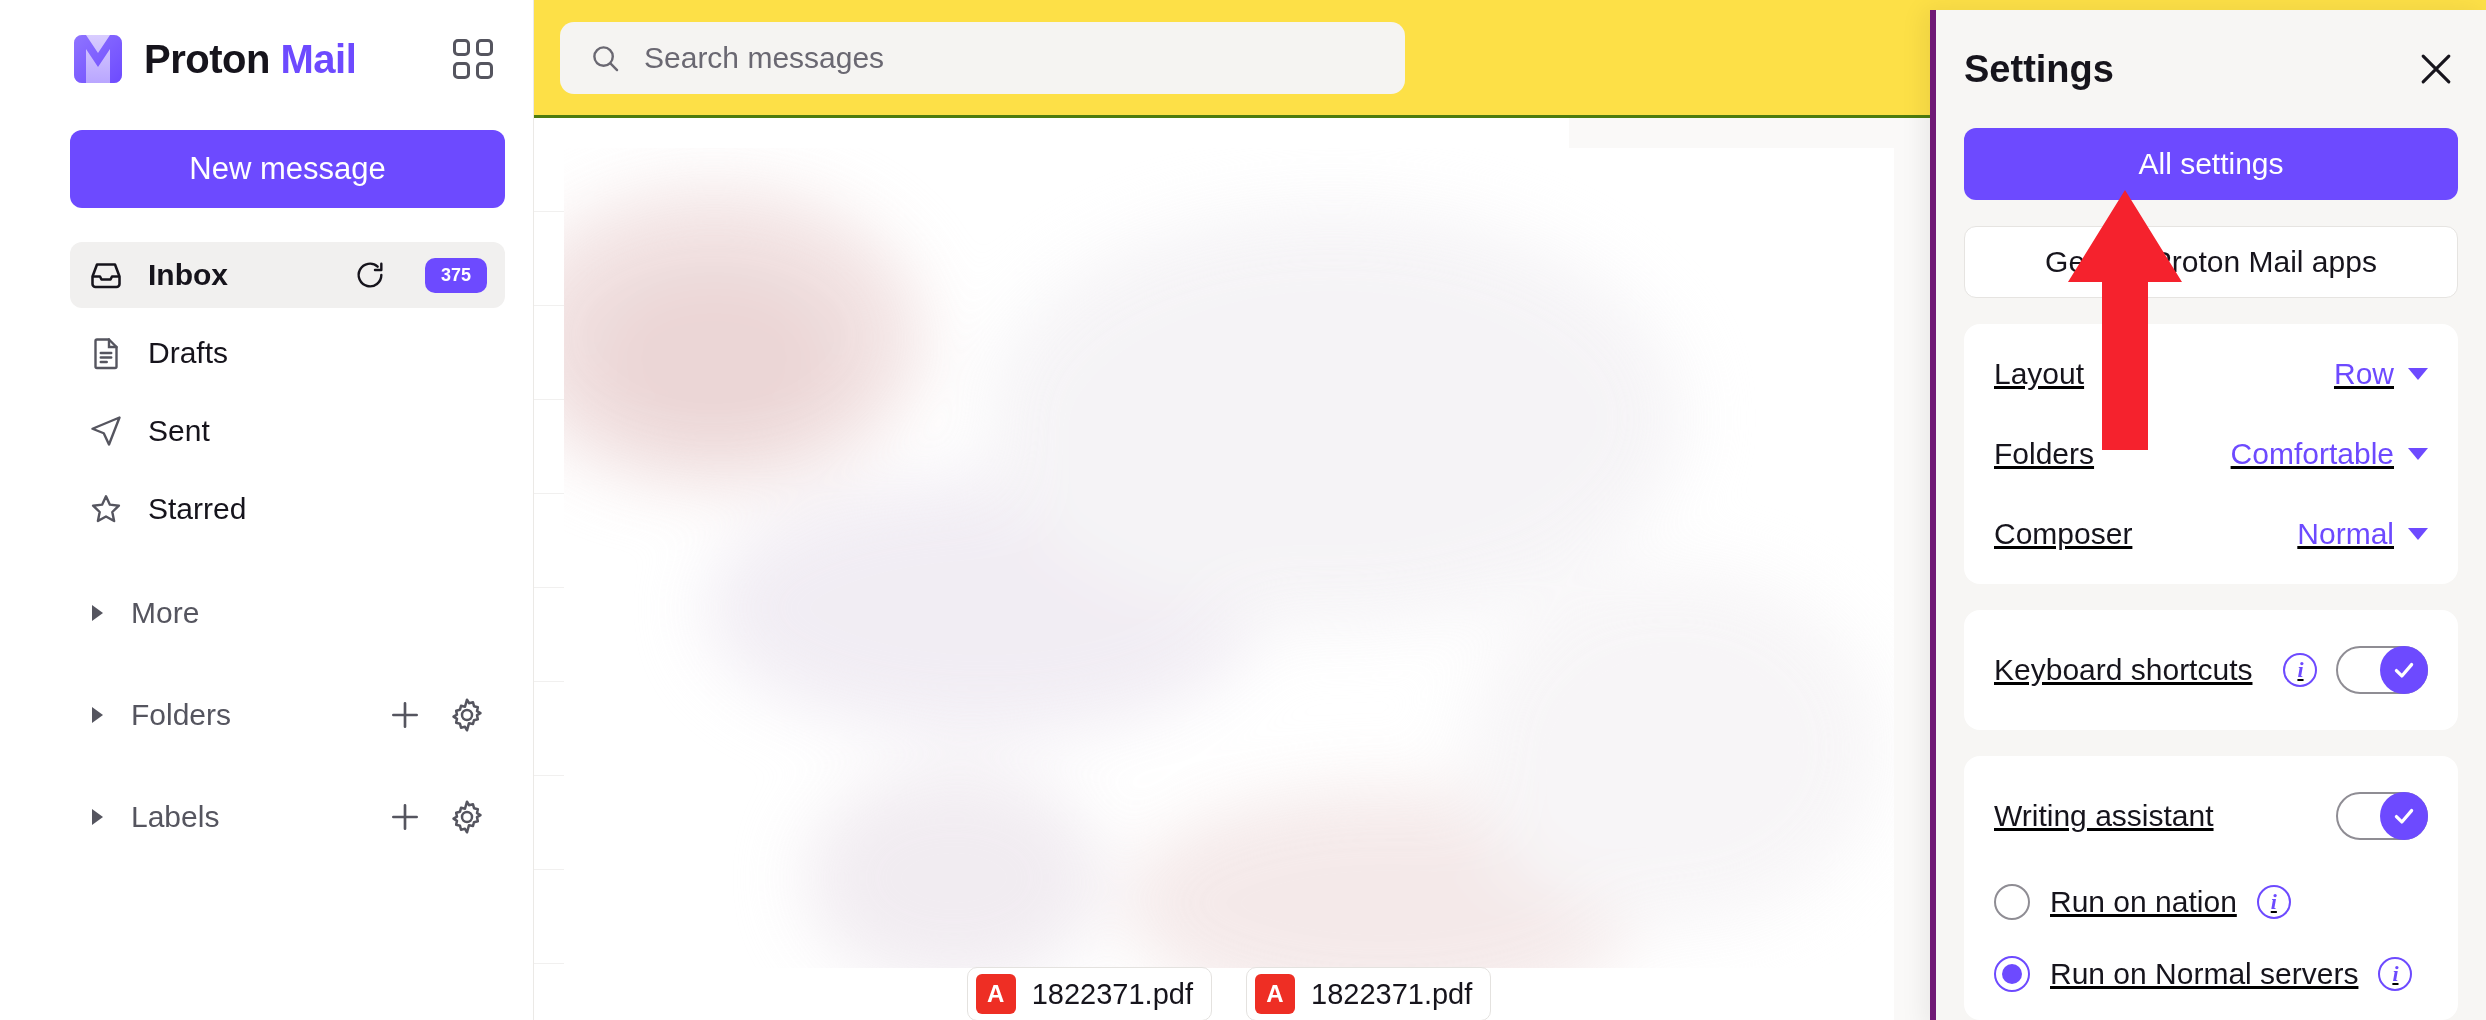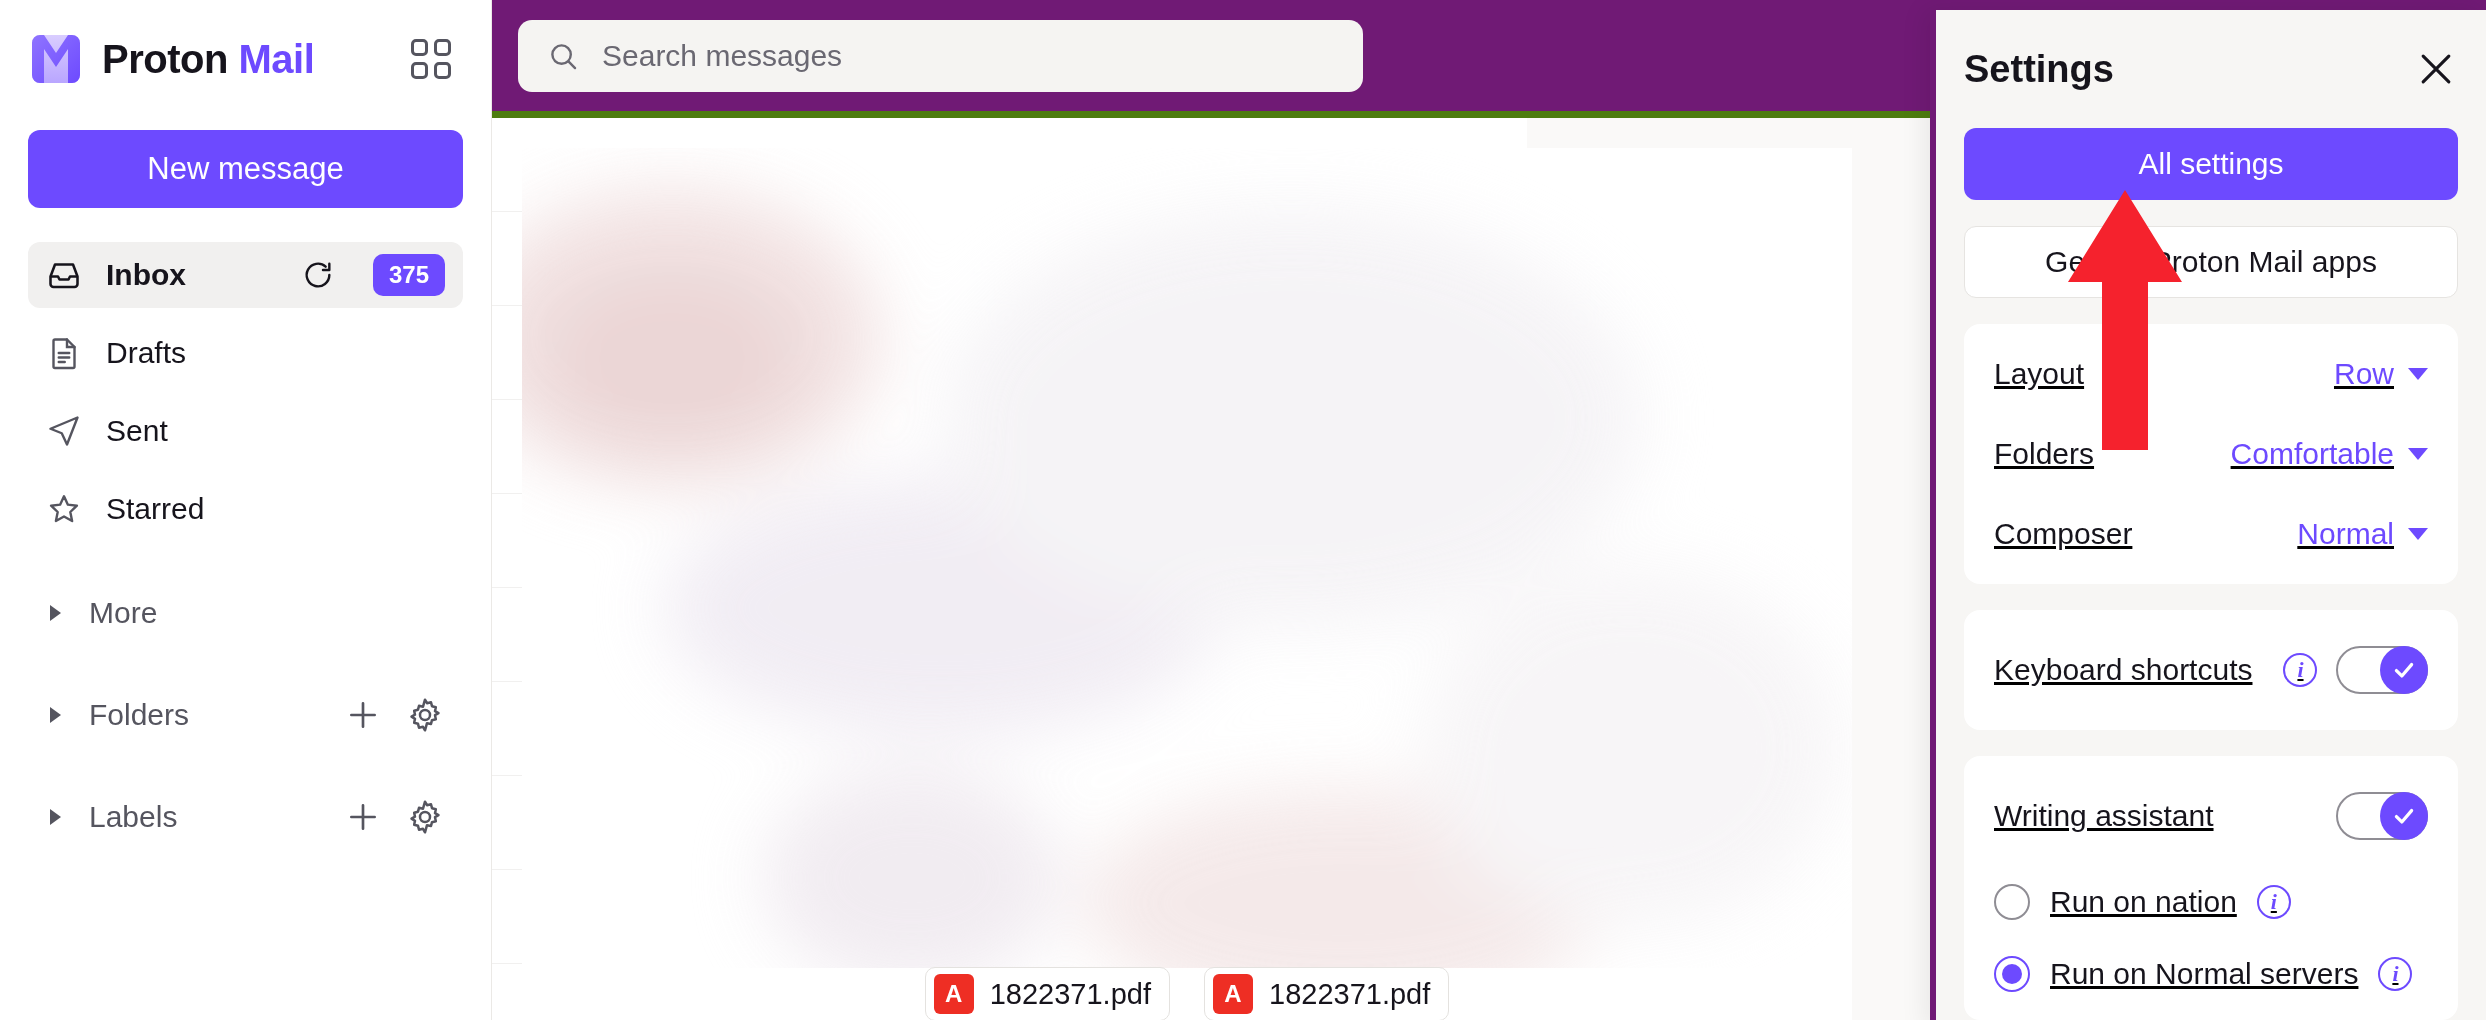--- a/index.html
+++ b/index.html
@@ -12,20 +12,21 @@
   .app { position: relative; width: 2486px; height: 1020px; display: flex; }
 
   
   .sidebar {
     width: 492px; height: 1020px;
     background: #ffffff;
     border-right: 1px solid #ebe9e6;
     flex: 0 0 492px;
     padding: 0 28px;
     position: relative;
+    margin-left: 42px;
   }
   .brand-row {
     height: 118px;
     display: flex; align-items: center; justify-content: space-between;
     padding: 0 6px 0 0;
   }
   .brand { display: flex; align-items: center; gap: 18px; }
   .brand-logo { width: 56px; height: 56px; flex: 0 0 56px; }
   .brand-text { font-size: 40px; font-weight: 700; letter-spacing: -0.5px; }
   .brand-text .b1 { color: #16141c; }
@@ -62,21 +63,21 @@
     margin-bottom: 12px;
     position: relative;
   }
   .nav-item.active { background: #f1f0ef; font-weight: 700; }
   .nav-item .nav-label { flex: 1; }
   .nav-icon { width: 36px; height: 36px; flex: 0 0 36px; display:block; }
   .refresh-icon { width: 34px; height: 34px; flex: 0 0 34px; cursor: pointer; }
   .badge {
     background: #6d4aff; color: #fff;
     border-radius: 10px;
-    font-size: 24px; font-weight: 700;
+    font-size: 18px; font-weight: 700;
     padding: 7px 16px;
     margin-left: 14px;
   }
 
   .nav-group {
     height: 66px;
     display: flex; align-items: center;
     gap: 22px;
     padding: 0 18px;
     border-radius: 12px;
@@ -96,23 +97,23 @@
 
   .spacer-lg { height: 36px; }
   .spacer-md { height: 26px; }
 
   
   .main { flex: 1; height: 1020px; position: relative; background: #faf9f8; }
   .topbar {
     height: 118px;
     display: flex; align-items: center;
     padding: 0 26px 0 26px;
-    background: #701a75;
+    background: #fde047;
     gap: 26px;
-    border-bottom: 7px solid #4d7c0f;
+    border-bottom: 3px solid #4d7c0f;
   }
   .search {
     flex: 0 0 845px;
     height: 72px;
     background: #f5f4f2;
     border-radius: 14px;
     display: flex; align-items: center;
     gap: 22px;
     padding: 0 28px;
     cursor: text;

